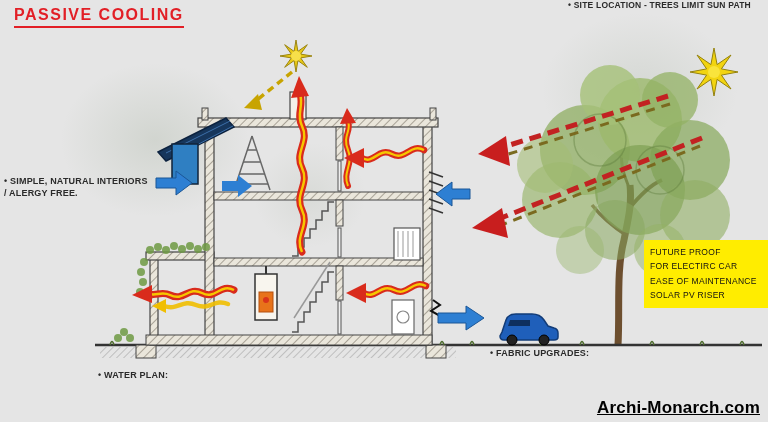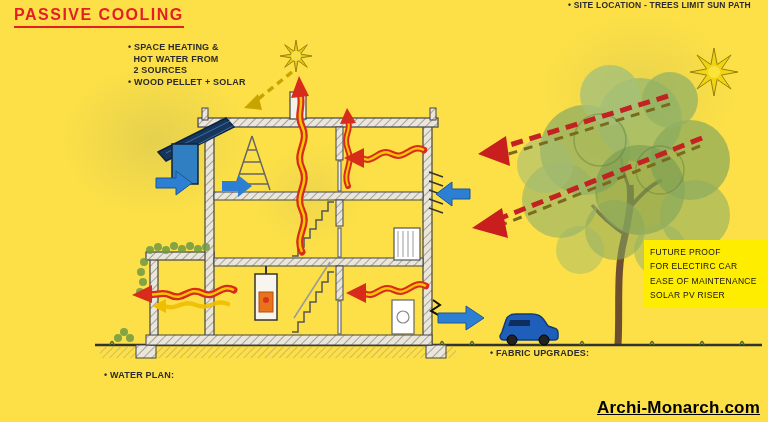--- a/index.html
+++ b/index.html
@@ -1,35 +1,35 @@
 <!DOCTYPE html>
 <html><head>
 <meta charset="utf-8">
 <style>
   html,body{margin:0;padding:0;background:#fff;}
-  .stage{position:relative;width:768px;height:422px;background:#fde047;overflow:hidden;
+  .stage{position:relative;width:768px;height:422px;background:#e5e5e5;overflow:hidden;
          font-family:"Liberation Sans",sans-serif;}
   .wash{position:absolute;border-radius:50%;pointer-events:none;}
   .wash1{left:20px;top:30px;width:270px;height:220px;
          background:radial-gradient(closest-side,rgba(120,140,110,.18),transparent 70%);}
   .wash2{left:500px;top:-20px;width:280px;height:220px;
          background:radial-gradient(closest-side,rgba(120,140,110,.15),transparent 70%);}
   .wash3{left:230px;top:120px;width:160px;height:150px;
          background:radial-gradient(closest-side,rgba(130,145,120,.12),transparent 70%);}
   svg.illustration{position:absolute;left:0;top:0;}
   .title{position:absolute;left:14px;top:6px;font-size:16px;font-weight:bold;
          color:#e21f26;letter-spacing:1.5px;border-bottom:2.5px solid #e21f26;
          padding-bottom:2px;}
   .note{position:absolute;font-size:9px;color:#2b2b2b;letter-spacing:.2px;
         line-height:1.3;white-space:pre;font-weight:bold;}
   .n-heating{left:128px;top:42px;}
   .n-layout{left:336px;top:16px;}
   .n-site{left:568px;top:0;font-size:8.5px;}
   .n-interiors{left:4px;top:176px;}
-  .n-water-label{left:104px;top:370px;}
+  .n-water-label{left:98px;top:370px;}
   .n-water-detail{left:170px;top:370px;}
   .n-fabric-label{left:458px;top:348px;margin-left:32px;}
   .n-fabric-detail{left:556px;top:346px;}
   .future-box{position:absolute;left:644px;top:240px;width:116px;background:#ffed00;
               padding:5px 6px;color:#111;}
   .future-box div{font-size:8.5px;font-weight:normal;letter-spacing:.3px;line-height:1.7;}
   .watermark{position:absolute;right:8px;bottom:4px;font-size:17px;font-weight:bold;
              color:#000;text-decoration:underline;letter-spacing:.2px;}
 </style>
 </head>
@@ -252,25 +252,23 @@
     <g transform="translate(496,306)">
       <path d="M6,26 L10,14 Q12,8 20,8 L36,8 Q44,8 48,14 L52,20 L58,22 Q62,23 62,27 L62,31 Q62,34 58,34 L8,34 Q4,34 4,30 Z" fill="#1f5fba" stroke="#123c78" stroke-width="1.5"></path>
       <polygon points="14,14 34,14 34,20 12,20" fill="#0e2f5e"></polygon>
       <circle cx="16" cy="34" r="5" fill="#222" stroke="#000"></circle>
       <circle cx="48" cy="34" r="5" fill="#222" stroke="#000"></circle>
     </g>
   </svg>
 
   <div class="title">PASSIVE COOLING</div>
 
-  <div class="note n-heating">• SPACE HEATING &amp;
-  HOT WATER FROM
-  2 SOURCES
-• WOOD PELLET + SOLAR</div>
   <div class="note n-site">• SITE LOCATION - TREES LIMIT SUN PATH</div>
+  <div class="note n-interiors">• SIMPLE, NATURAL INTERIORS
+/ ALERGY FREE.</div>
   <div class="note n-water-label">• WATER PLAN:</div>
   <div class="note n-fabric-label">• FABRIC UPGRADES:</div>
 
   <div class="future-box">
     <div>FUTURE PROOF</div>
     <div>FOR ELECTIRC CAR</div>
     <div>EASE OF MAINTENANCE</div>
     <div>SOLAR PV RISER</div>
   </div>
 

